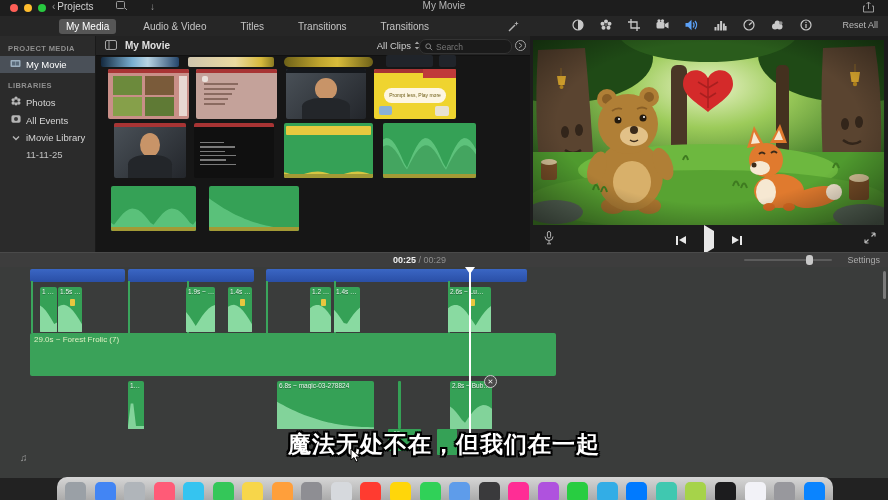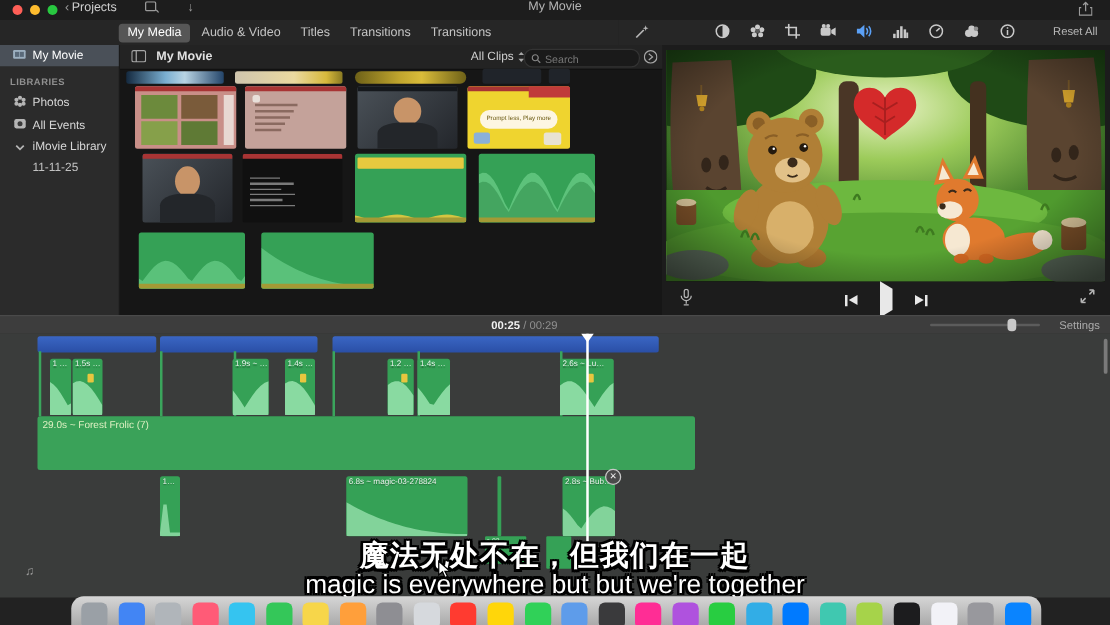--- a/index.html
+++ b/index.html
@@ -6,21 +6,21 @@
   #app{position:relative;width:888px;height:500px;overflow:hidden;background:#222;
        font-family:"Liberation Sans",sans-serif;-webkit-font-smoothing:antialiased;}
   
   #titlebar{position:absolute;left:0;top:0;width:888px;height:16px;background:#1d1d1d;}
   .tl{position:absolute;top:4px;width:8px;height:8px;border-radius:50%;}
   #back{position:absolute;left:52px;top:1px;color:#cfcfcf;font-size:10px;}
   #back .chev{color:#9a9a9a;margin-right:2px;}
   .tbicon{position:absolute;top:1px;color:#9a9a9a;font-size:10px;}
   #win-title{position:absolute;left:0;right:0;top:0;text-align:center;color:#b5b5b5;font-size:10px;}
   
-  #tabbar{position:absolute;left:0;top:16px;width:495px;height:20px;background:#262626;border-bottom:1px solid #161616;display:flex;align-items:center;justify-content:center;gap:2px;}
+  #tabbar{position:absolute;left:0;top:16px;width:495px;height:20px;background:#262626;border-bottom:1px solid #161616;display:flex;align-items:center;justify-content:center;gap:20px;}
   .tab{font-size:10px;color:#c4c4c4;padding:2px 7px;border-radius:3px;}
   .tab.active{background:#565656;color:#fff;}
   #vtoolbar{position:absolute;left:495px;top:16px;width:393px;height:20px;background:#262626;border-bottom:1px solid #161616;}
   #wand{position:absolute;left:12px;top:3px;}
   #vicons{position:absolute;left:0;right:0;top:3px;display:flex;justify-content:center;gap:16px;}
   .vicon svg{display:block;}
   #resetall{position:absolute;right:10px;top:4px;color:#b9b9b9;font-size:9px;}
   
   #sidebar{position:absolute;left:0;top:36px;width:95px;height:216px;background:#2b2b2b;border-right:1px solid #1a1a1a;}
   .sb-head{color:#8f8f8f;font-size:7.5px;font-weight:bold;letter-spacing:.4px;padding:8px 0 3px 8px;}
@@ -218,20 +218,21 @@
             <circle cx="6" cy="6" r="5" fill="none" stroke="#c9c9c9" stroke-width="1.2"></circle>
             <rect x="5.4" y="5" width="1.2" height="4" fill="#c9c9c9"></rect>
             <rect x="5.4" y="2.8" width="1.2" height="1.2" fill="#c9c9c9"></rect>
           </svg>
         </span>
       </span>
     <span id="resetall">Reset All</span>
   </div>
 
   <div id="sidebar">
+    <div class="sb-head">PROJECT MEDIA</div>
     <div id="sb-project">
         <div class="sb-item sel">
           <span class="ic"><svg width="11" height="9" viewBox="0 0 11 9">
               <rect x="0.5" y="1" width="10" height="7" rx="1" fill="#9db0c0"></rect>
               <rect x="2" y="2.5" width="3.3" height="4" fill="#5a6a7a"></rect>
               <rect x="5.8" y="2.5" width="3.3" height="4" fill="#5a6a7a"></rect>
             </svg></span>
           <span>My Movie</span>
         </div>
       </div>
@@ -598,21 +599,20 @@
         <span class="xbtn">✕</span>
       </div>
       <div class="frag" style="left: 398px; width: 3px; top: 114px; height: 48px;"></div>
       <div class="frag" style="left: 388px; width: 33px; top: 162px; height: 22px;">
         <span class="lab">c-03</span>
       </div>
       <div class="frag" style="left: 437px; width: 20px; top: 162px; height: 26px;"></div>
     </div>
 
   <div id="sub1" class="sub">魔法无处不在，但我们在一起</div>
-  <div id="sub2" class="sub">magic is everywhere but but we're together</div>
 
   <div id="dock">
       <div id="dockicons">
         <span class="dicon" style="background: rgb(154, 160, 166);"></span>
         <span class="dicon" style="background: rgb(66, 133, 244);"></span>
         <span class="dicon" style="background: rgb(176, 181, 186);"></span>
         <span class="dicon" style="background: rgb(255, 91, 119);"></span>
         <span class="dicon" style="background: rgb(53, 196, 240);"></span>
         <span class="dicon" style="background: rgb(52, 199, 89);"></span>
         <span class="dicon" style="background: rgb(247, 214, 74);"></span>

